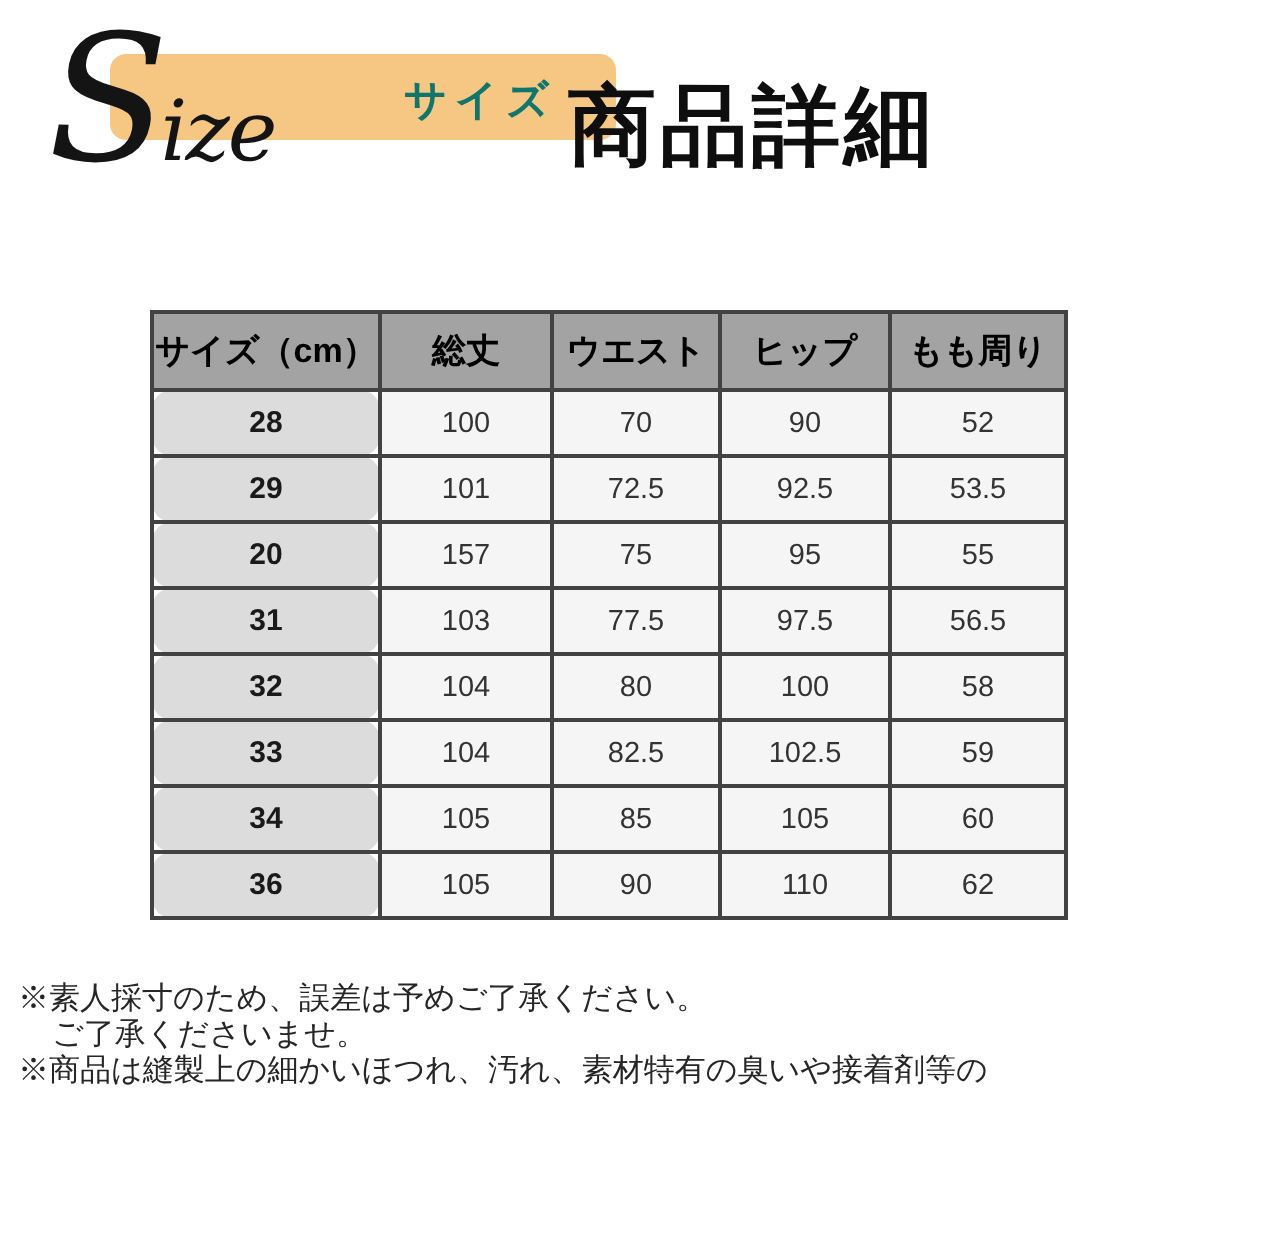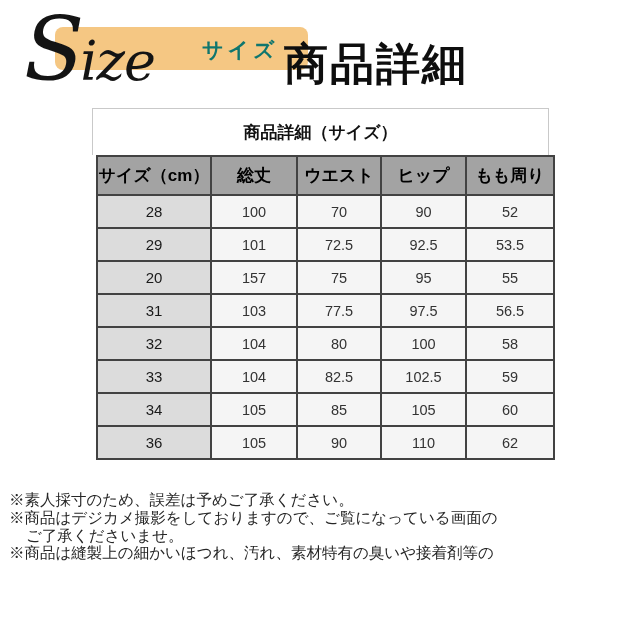--- a/index.html
+++ b/index.html
@@ -24,21 +24,21 @@
   .script-word {
     position: absolute;
     left: 24px; top: 4px;
     font-family: "DejaVu Serif", serif;
     font-style: italic;
     color: #141414;
     white-space: nowrap;
     z-index: 2;
   }
   .script-s  { font-size: 88px; line-height: 1.05; letter-spacing: -4px; }
-  .script-rest { font-size: 54px; letter-spacing: -1px; font-style: italic; }
+  .script-rest { font-size: 42px; letter-spacing: -1px; font-style: italic; }
   .katakana {
     position: absolute;
     left: 202px; top: 36px;
     font-size: 21px;
     font-weight: bold;
     letter-spacing: 4px;
     color: #0f766e;
     z-index: 3;
   }
   .main-title {
@@ -65,21 +65,21 @@
     border-bottom: none;
     display: flex;
     align-items: center;
     justify-content: center;
     font-size: 17px;
     font-weight: bold;
     color: #111;
   }
   table.size-table {
     position: absolute;
-    left: 96px; top: 155px;
+    left: 75px; top: 155px;
     border-collapse: collapse;
     table-layout: fixed;
     padding-left: 16px;
   }
   .size-table th, .size-table td {
     border: 2px solid #424242;
     text-align: center;
     vertical-align: middle;
     padding: 0;
   }
@@ -87,22 +87,23 @@
     background: #A3A3A3;
     height: 37px;
     font-size: 17px;
     font-weight: bold;
     color: #000;
   }
   .size-table tbody th {
     background: #DCDCDC;
     height: 31px;
     font-size: 15px;
-    font-weight: normal;
+    font-weight: bold;
     color: #1a1a1a;
+    border-radius: 10px;
   }
   .size-table tbody td {
     background: #F5F5F5;
     height: 31px;
     font-size: 14.5px;
     font-weight: normal;
     color: #333;
   }
 
   
@@ -123,21 +124,20 @@
 
 <div class="page">
 
   <div class="header">
     <div class="accent-rect"></div>
     <div class="script-word"><span class="script-s">S</span><span class="script-rest">ize</span></div>
     <div class="katakana">サイズ</div>
     <h1 class="main-title">商品詳細</h1>
   </div>
 
-  <div class="caption-box">商品詳細（サイズ）</div>
 
   <table class="size-table">
     <colgroup>
       <col style="width:114px">
       <col style="width:86px">
       <col style="width:84px">
       <col style="width:85px">
       <col style="width:88px">
     </colgroup>
     <thead>
@@ -204,18 +204,17 @@
         <td>105</td>
         <td>90</td>
         <td>110</td>
         <td>62</td>
       </tr>
     </tbody>
   </table>
 
   <div class="notes">
     <div class="note-line">※素人採寸のため、誤差は予めご了承ください。</div>
-    <div class="note-line">※商品はデジカメ撮影をしておりますので、ご覧になっている画面の</div>
     <div class="note-line indent">ご了承くださいませ。</div>
     <div class="note-line">※商品は縫製上の細かいほつれ、汚れ、素材特有の臭いや接着剤等の</div>
   </div>
 
 </div>
 
 </body></html>

